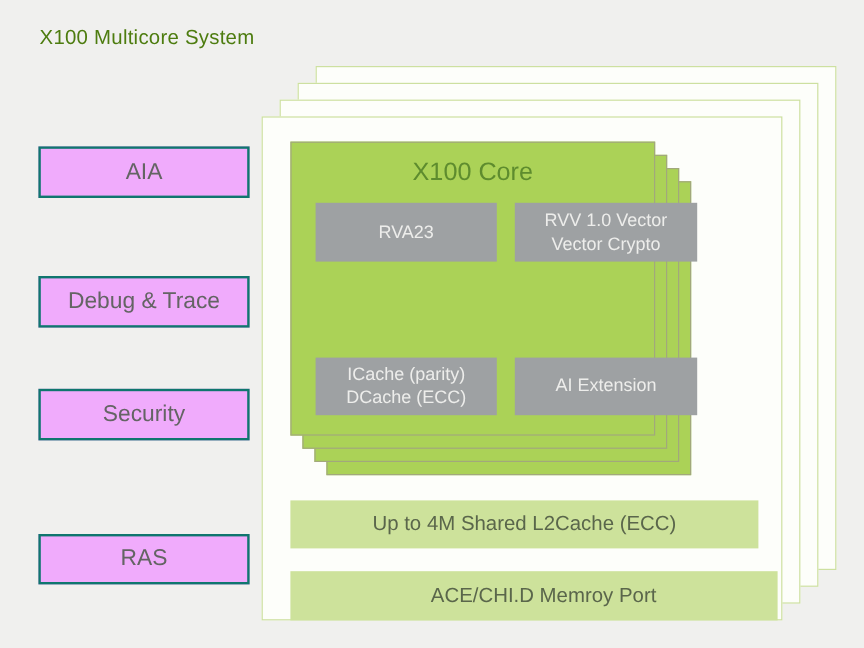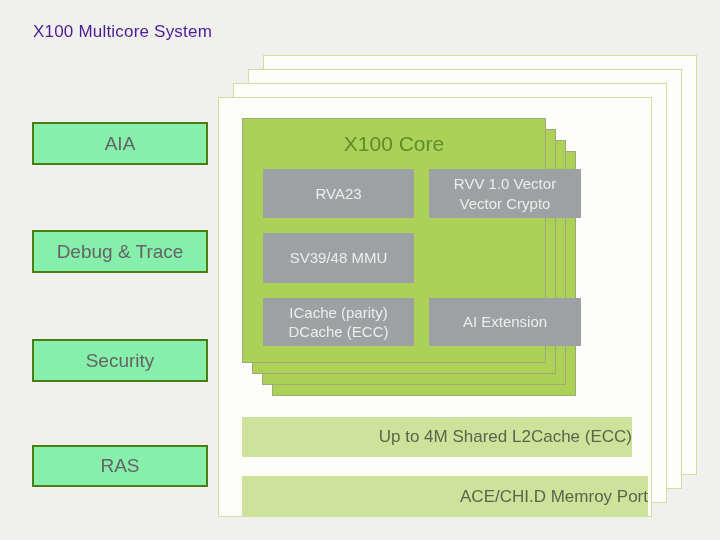--- a/index.html
+++ b/index.html
@@ -13,31 +13,31 @@
     background: #f0f0ee;
     font-family: "Liberation Sans", sans-serif;
     overflow: hidden;
   }
   .abs { position: absolute; }
 
   .page-title {
     left: 33px;
     top: 22px;
     font-size: 17px;
-    color: #4c1d95;
+    color: #4d7c0f;
     letter-spacing: 0.2px;
   }
 
   
   .side-box {
     left: 32px;
     width: 176px;
     height: 43px;
-    background: #86efac;
-    border: 2px solid #4d7c0f;
+    background: #f0abfc;
+    border: 2px solid #0f766e;
     box-sizing: border-box;
     display: flex;
     align-items: center;
     justify-content: center;
     color: #646464;
     font-size: 19px;
   }
 
   
   .card {
@@ -83,39 +83,39 @@
   .row-2 { top: 114px; height: 50px; }
   .row-3 { top: 179px; height: 48px; }
 
   
   .bar {
     left: 242px;
     width: 390px;
     background: #cde29b;
     display: flex;
     align-items: center;
-    justify-content: flex-end;
+    justify-content: center;
     color: #5a664b;
     font-size: 17px;
   }
   .bar-l2  { top: 417px; height: 40px; }
   .bar-ace { top: 476px; height: 41px; padding-left: 16px; }
 </style>
 </head>
 <body>
 
 <div class="abs page-title">X100 Multicore System</div>
 
 <div class="abs side-box" style="top:122px;">
   <span>AIA</span>
 </div>
 <div class="abs side-box" style="top:230px;">
   <span>Debug &amp; Trace</span>
 </div>
-<div class="abs side-box" style="top:339px;">
+<div class="abs side-box" style="top:324px;">
   <span>Security</span>
 </div>
 <div class="abs side-box" style="top:445px;height:42px;">
   <span>RAS</span>
 </div>
 
 <div class="abs card" style="left:263px;top:55px;"></div>
 <div class="abs card" style="left:248px;top:69px;"></div>
 <div class="abs card" style="left:233px;top:83px;"></div>
 <div class="abs card" style="left:218px;top:97px;"></div>
@@ -123,21 +123,20 @@
 <div class="abs core-layer" style="left:272px;top:151px;"></div>
 <div class="abs core-layer" style="left:262px;top:140px;"></div>
 <div class="abs core-layer" style="left:252px;top:129px;"></div>
 
 <div class="abs core-layer" style="left:242px;top:118px;">
   <div class="abs core-title">X100 Core</div>
 
   <div class="abs feature col-1 row-1">RVA23</div>
   <div class="abs feature col-2 row-1">RVV 1.0 Vector
 Vector Crypto</div>
-  <div class="abs feature col-1 row-2">SV39/48 MMU</div>
   <div class="abs feature col-2 row-3">AI Extension</div>
   <div class="abs feature col-1 row-3">ICache (parity)
 DCache (ECC)</div>
 </div>
 
 <div class="abs bar bar-l2">
   <span>Up to 4M Shared L2Cache (ECC)</span>
 </div>
 <div class="abs bar bar-ace">
   <span>ACE/CHI.D Memroy Port</span>

